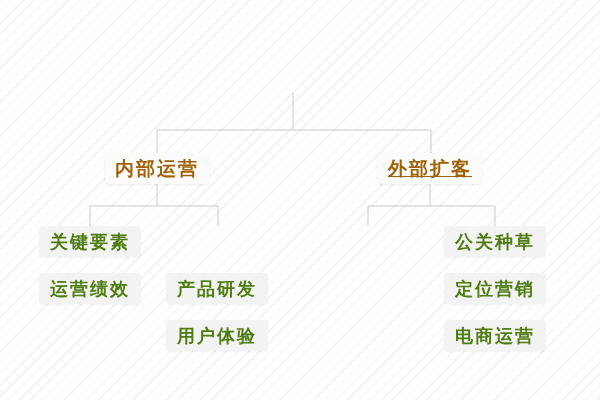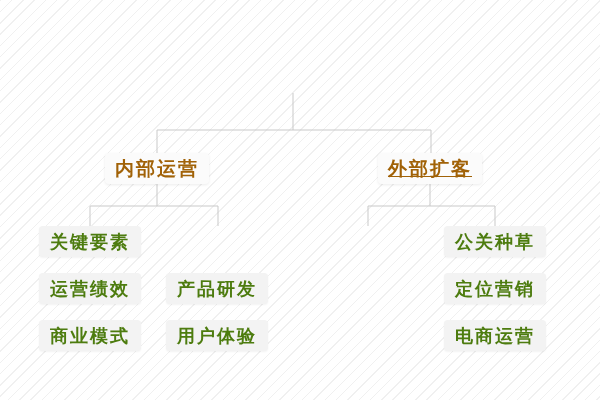--- a/index.html
+++ b/index.html
@@ -68,20 +68,19 @@
   </svg>
 
 
   <div class="node branch-node branch-internal">内部运营</div>
 
   <div class="node branch-node branch-external">外部扩客</div>
 
   <div class="node leaf-node" style="left:39px;top:226px">关键要素</div>
   <div class="node leaf-node" style="left:39px;top:273px">运营绩效</div>
   <div class="node leaf-node" style="left:166px;top:273px">产品研发</div>
-  <div class="node leaf-node" style="left:39px;top:320px">商业模式</div>
   <div class="node leaf-node" style="left:166px;top:320px">用户体验</div>
 
   <div class="node leaf-node" style="left:444px;top:226px">公关种草</div>
   <div class="node leaf-node" style="left:444px;top:273px">定位营销</div>
   <div class="node leaf-node" style="left:444px;top:320px">电商运营</div>
 
 </div>
 
 </body></html>

